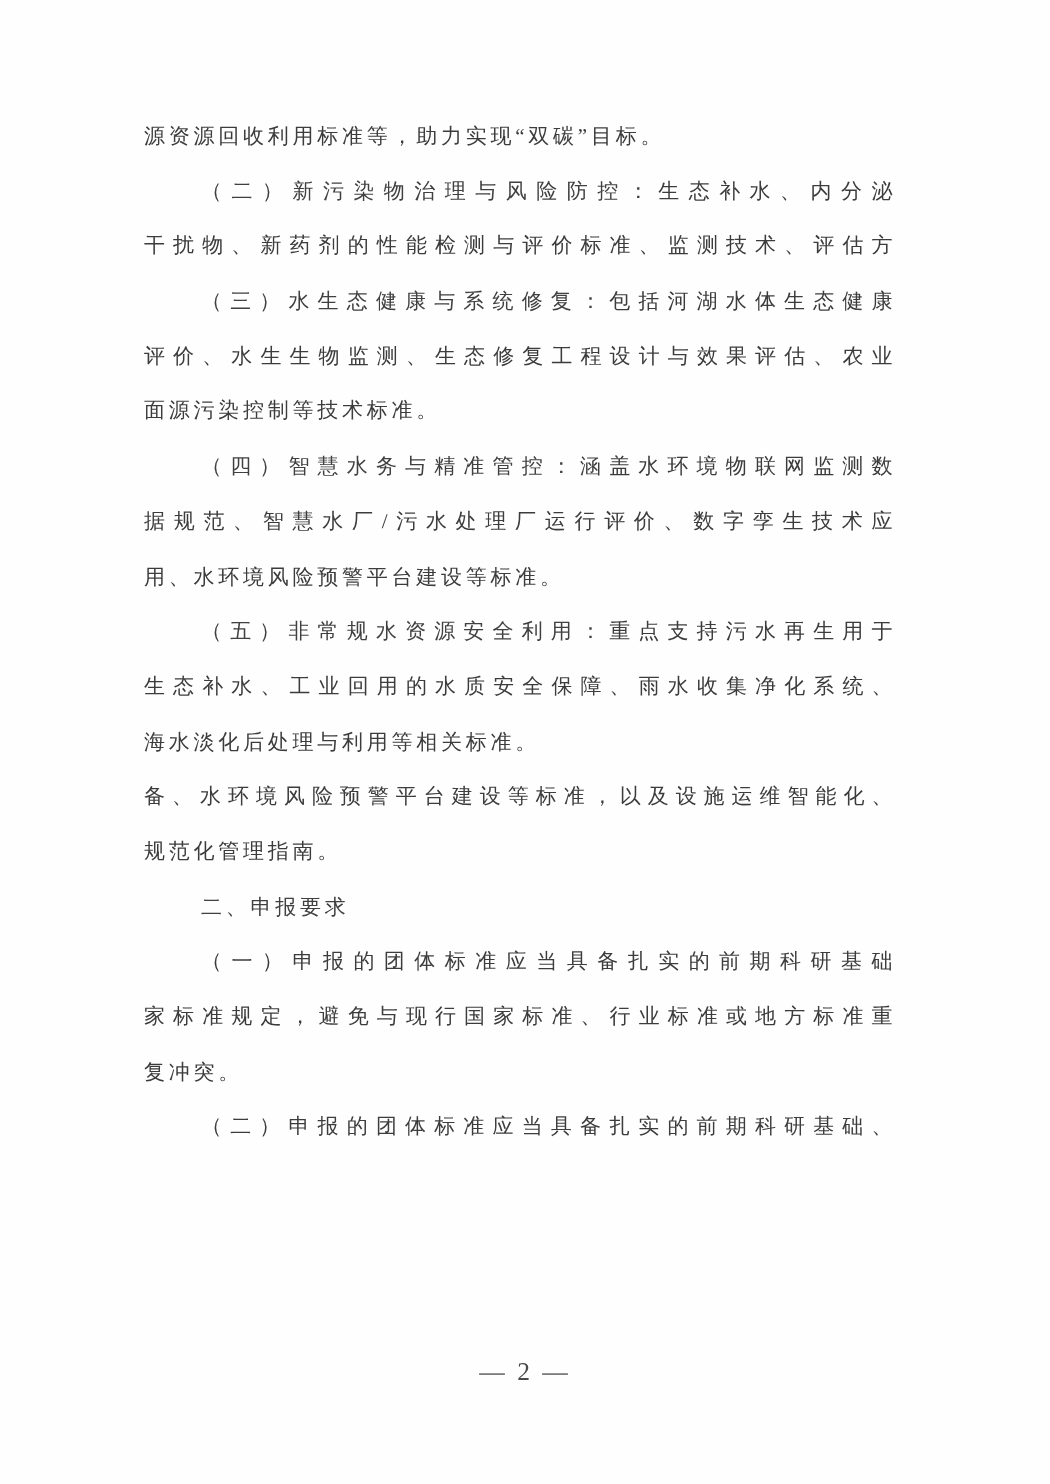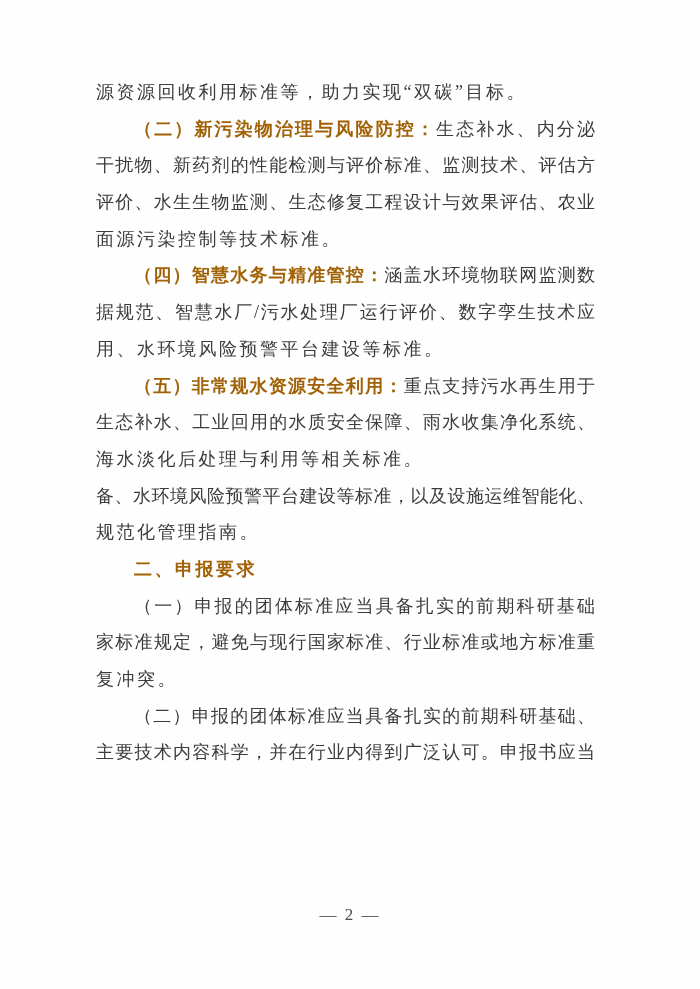--- a/index.html
+++ b/index.html
@@ -20,43 +20,43 @@
     font-family: "Liberation Serif", "DejaVu Serif", serif;
     color: #3c3c3c;
   }
   .doc-body {
     position: absolute;
     left: 96px;
     top: 74px;
     width: 499px;
   }
   .line {
-    font-size: 18px;
+    font-size: 14px;
     line-height: 36.7px;
     height: 36.7px;
     text-align: justify;
     text-justify: inter-character;
     white-space: normal;
     overflow: visible;
   }
   
   .line.fill {
     text-align-last: justify;
   }
   
   .line.end {
     letter-spacing: 2.5px;
     text-align-last: left;
   }
   .line.indent {
     text-indent: 38px;
   }
   .hd {
-    font-weight: 700;
-    color: #a16207;
+    font-weight: 400;
+    color: #404040;
   }
   .page-number {
     position: absolute;
     top: 903px;
     left: 0;
     width: 700px;
     text-align: center;
     font-size: 17px;
     line-height: 24px;
     letter-spacing: 2px;
@@ -64,31 +64,31 @@
   }
 </style>
 </head>
 <body>
 
 <div class="page">
   <div class="doc-body" id="doc-body">
       <div class="line end"><span>源资源回收利用标准等，助力实现“双碳”目标。</span></div>
       <div class="line indent fill"><span class="hd">（二）新污染物治理与风险防控：</span><span>生态补水、内分泌</span></div>
       <div class="line fill"><span>干扰物、新药剂的性能检测与评价标准、监测技术、评估方</span></div>
+      <div class="line indent fill"><span class="hd">（三）水生态健康与系统修复：</span><span>包括河湖水体生态健康</span></div>
       <div class="line fill"><span>评价、水生生物监测、生态修复工程设计与效果评估、农业</span></div>
       <div class="line end"><span>面源污染控制等技术标准。</span></div>
       <div class="line indent fill"><span class="hd">（四）智慧水务与精准管控：</span><span>涵盖水环境物联网监测数</span></div>
       <div class="line fill"><span>据规范、智慧水厂/污水处理厂运行评价、数字孪生技术应</span></div>
       <div class="line end"><span>用、水环境风险预警平台建设等标准。</span></div>
       <div class="line indent fill"><span class="hd">（五）非常规水资源安全利用：</span><span>重点支持污水再生用于</span></div>
       <div class="line fill"><span>生态补水、工业回用的水质安全保障、雨水收集净化系统、</span></div>
       <div class="line end"><span>海水淡化后处理与利用等相关标准。</span></div>
       <div class="line fill"><span>备、水环境风险预警平台建设等标准，以及设施运维智能化、</span></div>
       <div class="line end"><span>规范化管理指南。</span></div>
       <div class="line indent end"><span class="hd">二、申报要求</span></div>
       <div class="line indent fill"><span>（一）申报的团体标准应当具备扎实的前期科研基础</span></div>
       <div class="line fill"><span>家标准规定，避免与现行国家标准、行业标准或地方标准重</span></div>
       <div class="line end"><span>复冲突。</span></div>
       <div class="line indent fill"><span>（二）申报的团体标准应当具备扎实的前期科研基础、</span></div>
-      <div class="line fill"><span>主要技术内容科学，并在行业内得到广泛认可。申报书应当</span></div>
     </div>
   <div class="page-number">— 2 —</div>
 </div>
 
 </body></html>

